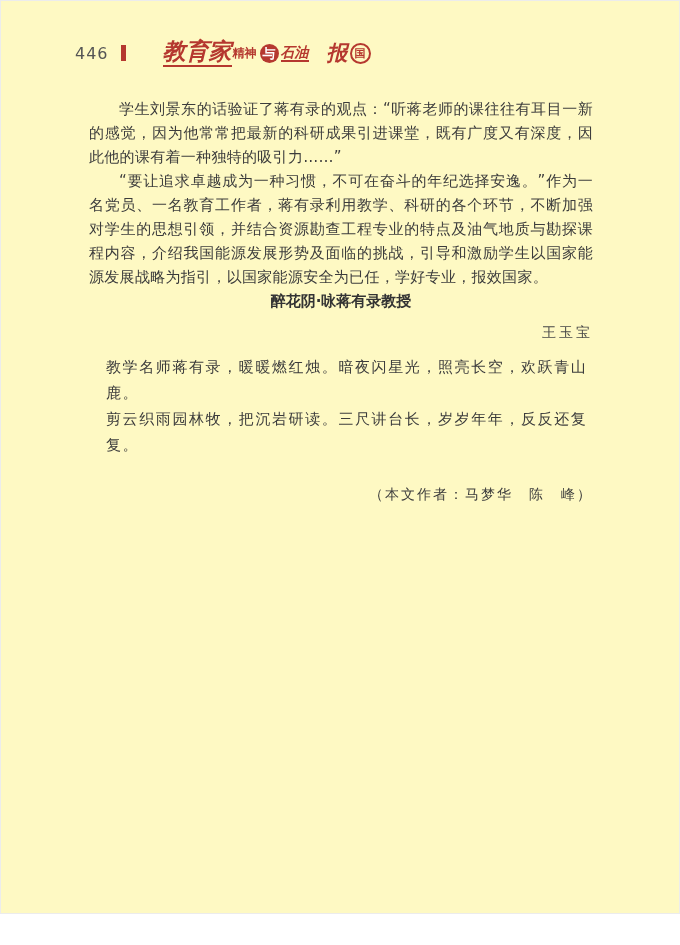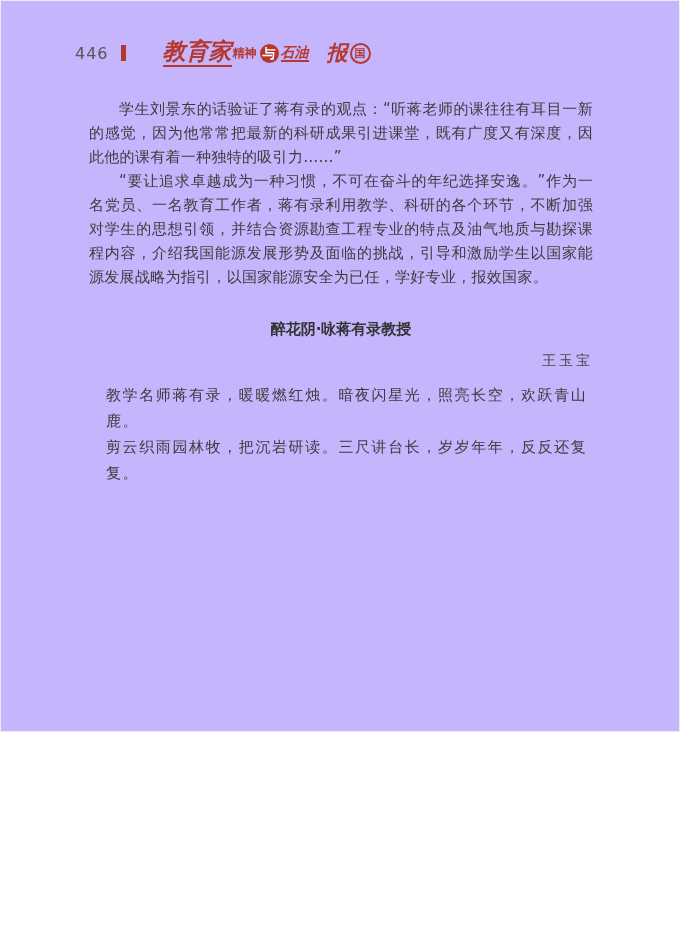--- a/index.html
+++ b/index.html
@@ -3,23 +3,23 @@
 <meta charset="utf-8">
 <style>
   html, body {
     margin: 0;
     padding: 0;
     background: #ffffff;
   }
   .page {
     position: relative;
     width: 680px;
-    height: 732px;
+    height: 914px;
     box-sizing: border-box;
-    background: #c4b5fd;
+    background: #fef9c3;
     border: 1px solid #ececec;
     font-family: "DejaVu Sans", sans-serif;
     color: var(--text, #3c3c3c);
     overflow: hidden;
   }
 
   
   .header {
     display: flex;
     align-items: center;
@@ -112,21 +112,21 @@
     font-size: 15px;
     line-height: 24px;
     letter-spacing: 0.3px;
     text-align: justify;
     text-indent: 2em;
     color: var(--text, #3c3c3c);
   }
 
   
   .poem-title {
-    margin-top: 31px;
+    margin-top: 3px;
     text-align: center;
     font-size: 15px;
     font-weight: 600;
     color: #333333;
   }
   .poem-author {
     margin-top: 13px;
     text-align: right;
     font-family: "DejaVu Serif", serif;
     font-size: 14px;
@@ -178,15 +178,16 @@
     <p class="body-par">“要让追求卓越成为一种习惯，不可在奋斗的年纪选择安逸。”作为一名党员、一名教育工作者，蒋有录利用教学、科研的各个环节，不断加强对学生的思想引领，并结合资源勘查工程专业的特点及油气地质与勘探课程内容，介绍我国能源发展形势及面临的挑战，引导和激励学生以国家能源发展战略为指引，以国家能源安全为已任，学好专业，报效国家。</p>
 
     <div class="poem-title">醉花阴·咏蒋有录教授</div>
     <div class="poem-author">王玉宝</div>
 
     <div class="poem-lines">
       <div class="poem-line">教学名师蒋有录，暖暖燃红烛。暗夜闪星光，照亮长空，欢跃青山鹿。</div>
       <div class="poem-line">剪云织雨园林牧，把沉岩研读。三尺讲台长，岁岁年年，反反还复复。</div>
     </div>
 
+    <div class="attribution">（本文作者：马梦华　陈　峰）</div>
   </div>
 
 </div>
 
 </body></html>

